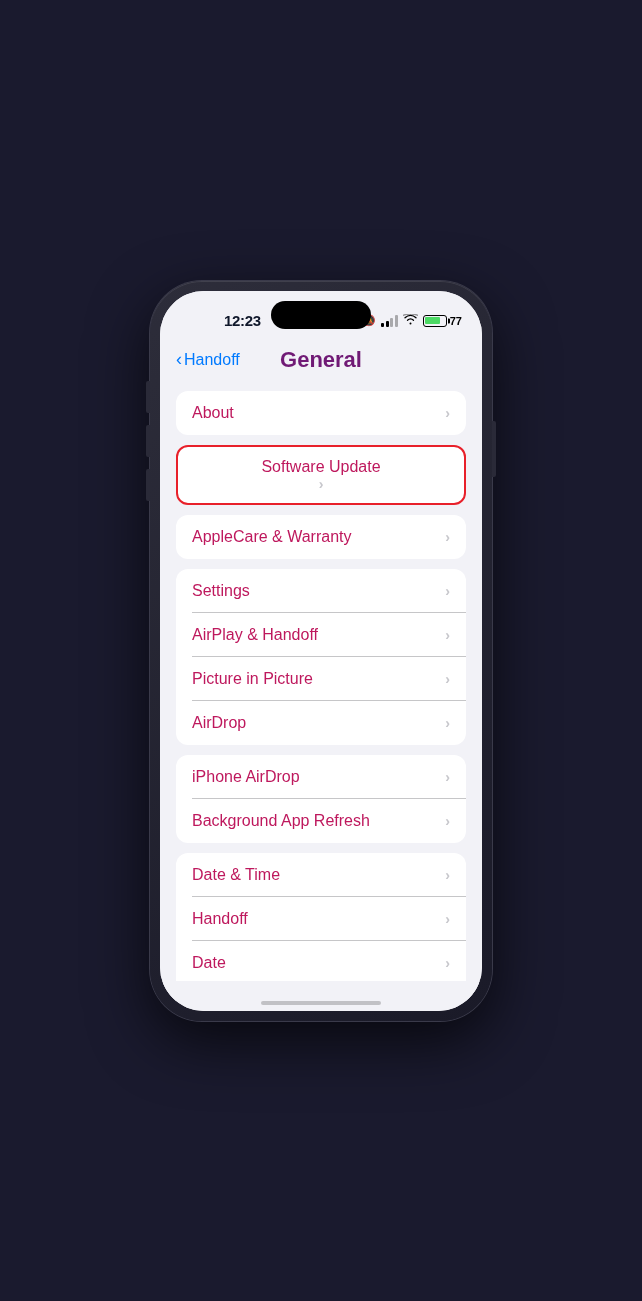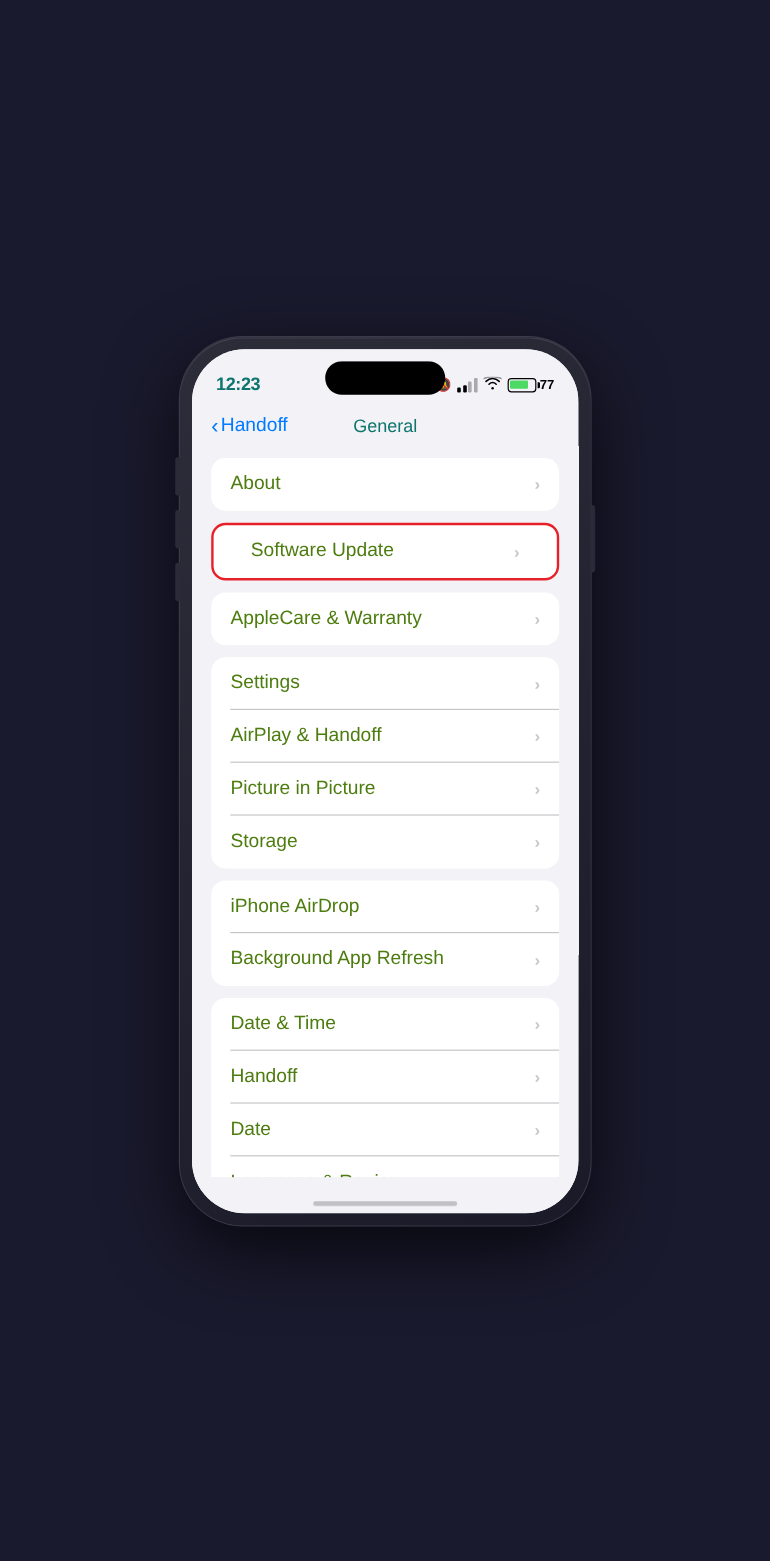--- a/index.html
+++ b/index.html
@@ -65,22 +65,23 @@
       align-items: center;
       padding: 12px 20px 0 20px;
       height: 48px;
       background: #f2f2f7;
       position: relative;
     }
 
     .status-time {
       font-size: 15px;
       font-weight: 600;
-      color: #0f766e;
+      color: #0f172a;
       letter-spacing: -0.3px;
+      margin-left: 44px;
     }
 
     .status-icons {
       display: flex;
       align-items: center;
       gap: 5px;
     }
 
     
     .dynamic-island {
@@ -116,23 +117,23 @@
       cursor: pointer;
     }
 
     .nav-back-chevron {
       font-size: 18px;
       font-weight: 300;
       color: #007aff;
     }
 
     .nav-title {
-      font-size: 15px;
-      font-weight: 400;
-      color: #0f766e;
+      font-size: 22px;
+      font-weight: 700;
+      color: #701a75;
     }
 
     
     .content {
       overflow-y: auto;
       height: calc(100% - 48px - 52px);
       background: #f2f2f7;
       padding-bottom: 20px;
     }
 
@@ -160,40 +161,41 @@
       position: absolute;
       bottom: 0;
       left: 16px;
       right: 0;
       height: 0.5px;
       background: #c6c6c8;
     }
 
     .section-item-label {
       font-size: 16px;
-      color: #4d7c0f;
+      color: #be185d;
     }
 
     .chevron-icon {
       color: #c7c7cc;
       font-size: 14px;
       font-weight: 600;
     }
 
     
     .section-highlighted {
       margin: 10px 16px 0;
       background: #fff;
       border-radius: 12px;
       overflow: hidden;
       border: 2.5px solid #e8202a;
     }
 
     .section-highlighted .section-item {
-      padding: 11px 31px;
+      padding: 11px 2px;
+      flex-direction: column;
     }
 
     
     .signal-bars {
       display: flex;
       align-items: flex-end;
       gap: 1.5px;
       height: 12px;
     }
     .signal-bar {
@@ -352,21 +354,21 @@
         </div>
         <div class="section-item">
           <span class="section-item-label">AirPlay &amp; Handoff</span>
           <span class="chevron-icon">›</span>
         </div>
         <div class="section-item">
           <span class="section-item-label">Picture in Picture</span>
           <span class="chevron-icon">›</span>
         </div>
         <div class="section-item">
-          <span class="section-item-label">Storage</span>
+          <span class="section-item-label">AirDrop</span>
           <span class="chevron-icon">›</span>
         </div>
       </div>
 
       <div class="section">
         <div class="section-item">
           <span class="section-item-label">iPhone AirDrop</span>
           <span class="chevron-icon">›</span>
         </div>
         <div class="section-item">

